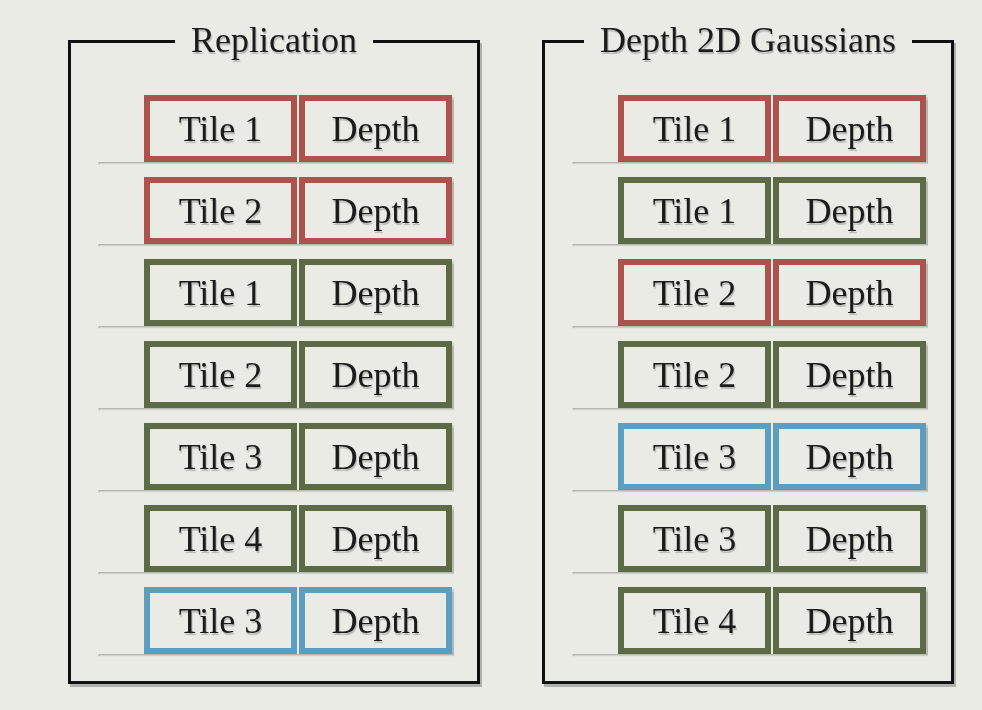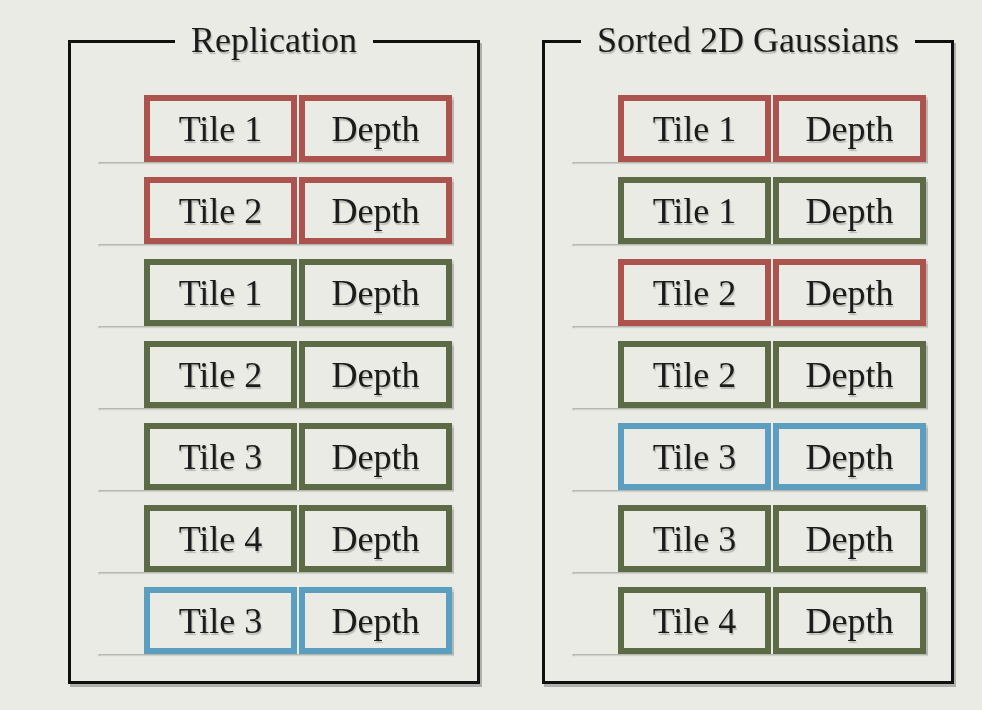--- a/index.html
+++ b/index.html
@@ -106,21 +106,21 @@
     <div class="cell tile-cell">Tile 4</div>
     <div class="cell depth-cell">Depth</div>
   </div>
         <div class="row" style="--c: #5b9ec0;">
     <div class="cell tile-cell">Tile 3</div>
     <div class="cell depth-cell">Depth</div>
   </div>
       </div>
   </section>
     <section class="panel">
-    <h2 class="panel-title">Sorted 2D Gaussians</h2>
+    <h2 class="panel-title">Depth 2D Gaussians</h2>
     <div class="rows">
         <div class="row" style="--c: #ad534d;">
     <div class="cell tile-cell">Tile 1</div>
     <div class="cell depth-cell">Depth</div>
   </div>
         <div class="row" style="--c: #5c6b45;">
     <div class="cell tile-cell">Tile 1</div>
     <div class="cell depth-cell">Depth</div>
   </div>
         <div class="row" style="--c: #ad534d;">

